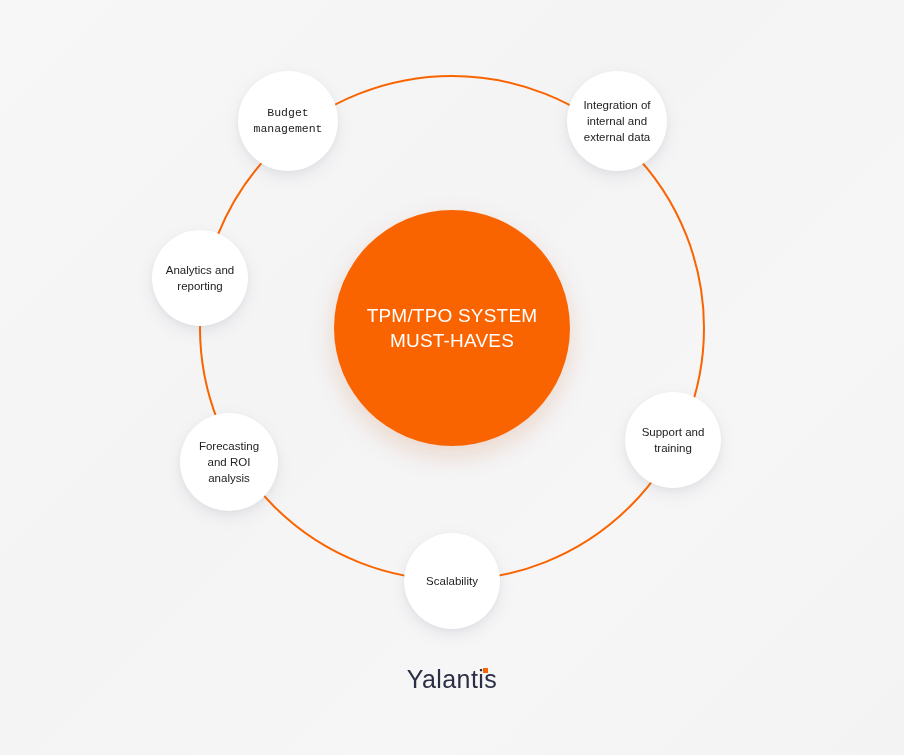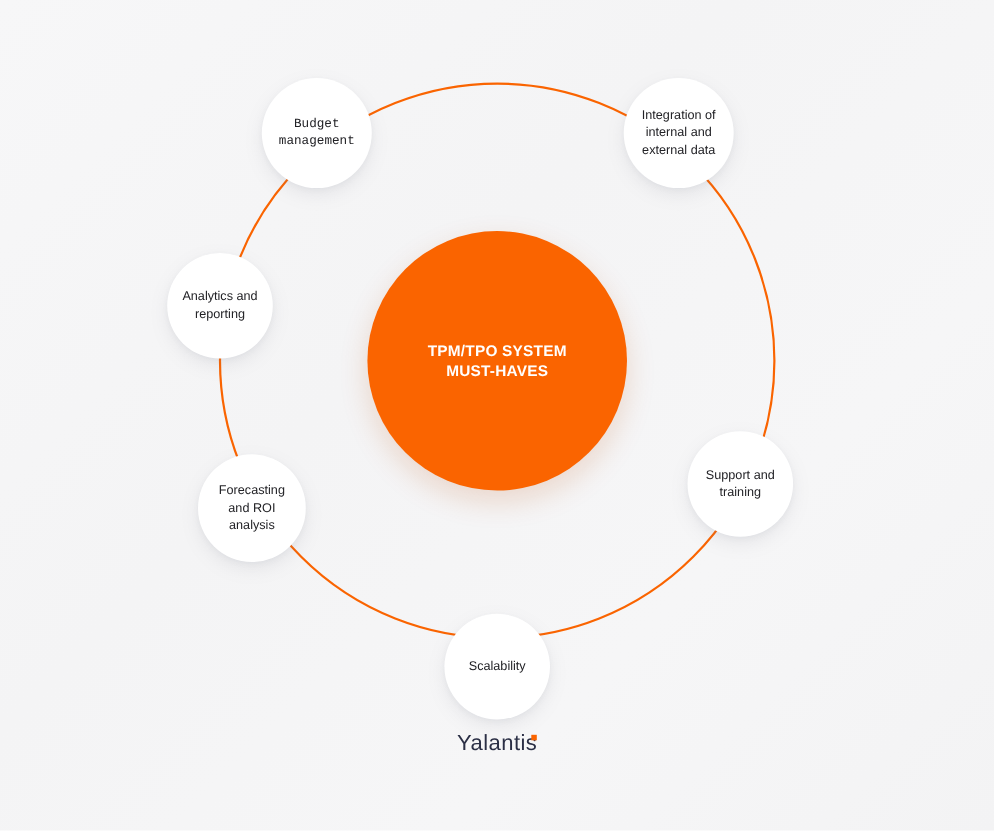--- a/index.html
+++ b/index.html
@@ -38,22 +38,22 @@
     border-radius: 50%;
     background: #fa6400;
     display: flex;
     align-items: center;
     justify-content: center;
     text-align: center;
     box-shadow: 0 10px 26px rgba(190, 80, 10, 0.18);
   }
   .hub-label {
     color: #ffffff;
-    font-size: 14px;
-    font-weight: bold;
+    font-size: 19px;
+    font-weight: normal;
     line-height: 1.32;
     letter-spacing: 0.2px;
     white-space: pre-line;
   }
 
   
   .node {
     position: absolute;
     border-radius: 50%;
     background: #ffffff;
@@ -77,21 +77,21 @@
     position: absolute;
     left: 0;
     top: 665px;
     width: 904px;
     text-align: center;
   }
   .brand-word {
     display: inline-block;
     position: relative;
     color: #2b2f45;
-    font-size: 20px;
+    font-size: 25px;
     font-weight: normal;
     letter-spacing: 0.4px;
   }
   .brand-dot {
     position: absolute;
     right: 2.5px;
     top: 2px;
     width: 4.5px;
     height: 4.5px;
     background: #fa6400;
@@ -117,21 +117,21 @@
   </div>
   <div class="node" id="node-1" style="left: 567px; top: 71px; width: 100px; height: 100px;">
     <div class="node-label">Integration of
 internal and
 external data</div>
   </div>
   <div class="node" id="node-3" style="left: 625px; top: 392px; width: 96px; height: 96px;">
     <div class="node-label">Support and
 training</div>
   </div>
-  <div class="node" id="node-4" style="left: 404px; top: 558px; width: 96px; height: 96px;">
+  <div class="node" id="node-4" style="left: 404px; top: 533px; width: 96px; height: 96px;">
     <div class="node-label">Scalability</div>
   </div>
   <div class="node" id="node-5" style="left: 180px; top: 413px; width: 98px; height: 98px;">
     <div class="node-label">Forecasting
 and ROI
 analysis</div>
   </div>
   <div class="node" id="node-6" style="left: 152px; top: 230px; width: 96px; height: 96px;">
     <div class="node-label">Analytics and
 reporting</div>

